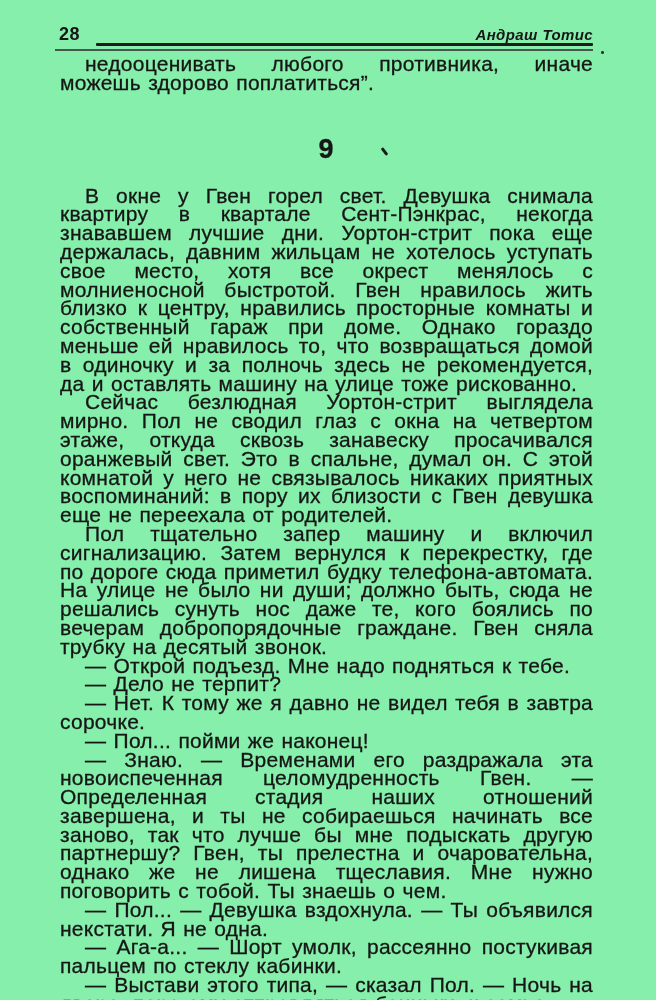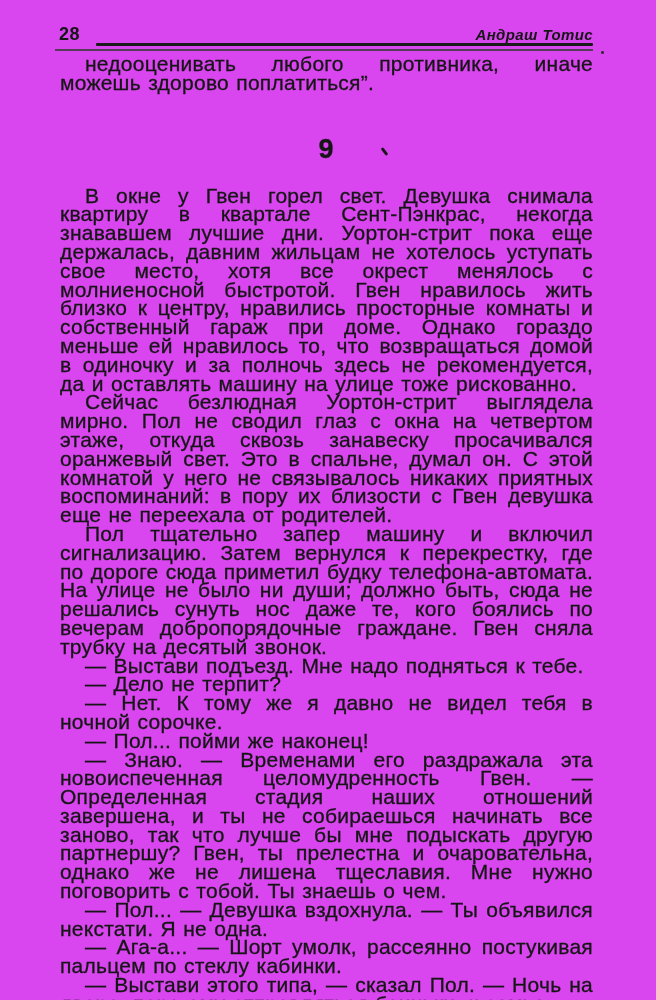--- a/index.html
+++ b/index.html
@@ -8,21 +8,21 @@
     height: 1000px;
     background: #f9f9f7;
     overflow: hidden;
     font-family: "Liberation Sans", "DejaVu Sans", sans-serif;
     color: #161616;
   }
   .page {
     position: relative;
     width: 656px;
     height: 1000px;
-    background: #d946ef;
+    background: #86efac;
   }
   
   .header {
     position: absolute;
     left: 59px;
     right: 63px;
     top: 24px;
     height: 30px;
   }
   .page-number {
@@ -126,23 +126,23 @@
 
     <h2 class="chapter">
       <span>9</span>
       <span class="tick-mark"></span>
     </h2>
 
     <div>
         <p>В окне у Гвен горел свет. Девушка снимала квартиру в квартале Сент-Пэнкрас, некогда знававшем лучшие дни. Уортон-стрит пока еще держалась, давним жильцам не хотелось уступать свое место, хотя все окрест менялось с молниеносной быстротой. Гвен нравилось жить близко к центру, нравились просторные комнаты и собственный гараж при доме. Однако гораздо меньше ей нравилось то, что возвращаться домой в одиночку и за полночь здесь не рекомендуется, да и оставлять машину на улице тоже рискованно.</p>
         <p>Сейчас безлюдная Уортон-стрит выглядела мирно. Пол не сводил глаз с окна на четвертом этаже, откуда сквозь занавеску просачивался оранжевый свет. Это в спальне, думал он. С этой комнатой у него не связывалось никаких приятных воспоминаний: в пору их близости с Гвен девушка еще не переехала от родителей.</p>
         <p>Пол тщательно запер машину и включил сигнализацию. Затем вернулся к перекрестку, где по дороге сюда приметил будку телефона-автомата. На улице не было ни души; должно быть, сюда не решались сунуть нос даже те, кого боялись по вечерам добропорядочные граждане. Гвен сняла трубку на десятый звонок.</p>
-        <p>— Выстави подъезд. Мне надо подняться к тебе.</p>
+        <p>— Открой подъезд. Мне надо подняться к тебе.</p>
         <p>— Дело не терпит?</p>
-        <p>— Нет. К тому же я давно не видел тебя в ночной сорочке.</p>
+        <p>— Нет. К тому же я давно не видел тебя в завтра сорочке.</p>
         <p>— Пол... пойми же наконец!</p>
         <p>— Знаю. — Временами его раздражала эта новоиспеченная целомудренность Гвен. — Определенная стадия наших отношений завершена, и ты не собираешься начинать все заново, так что лучше бы мне подыскать другую партнершу? Гвен, ты прелестна и очаровательна, однако же не лишена тщеславия. Мне нужно поговорить с тобой. Ты знаешь о чем.</p>
         <p>— Пол... — Девушка вздохнула. — Ты объявился некстати. Я не одна.</p>
         <p>— Ага-а... — Шорт умолк, рассеянно постукивая пальцем по стеклу кабинки.</p>
         <p>— Выстави этого типа, — сказал Пол. — Ночь на дворе, пора ему отправляться баиньки, к семье.</p>
         <p>— Не смей говорить гадости!</p>
       </div>
   </div>
 
 </div>

